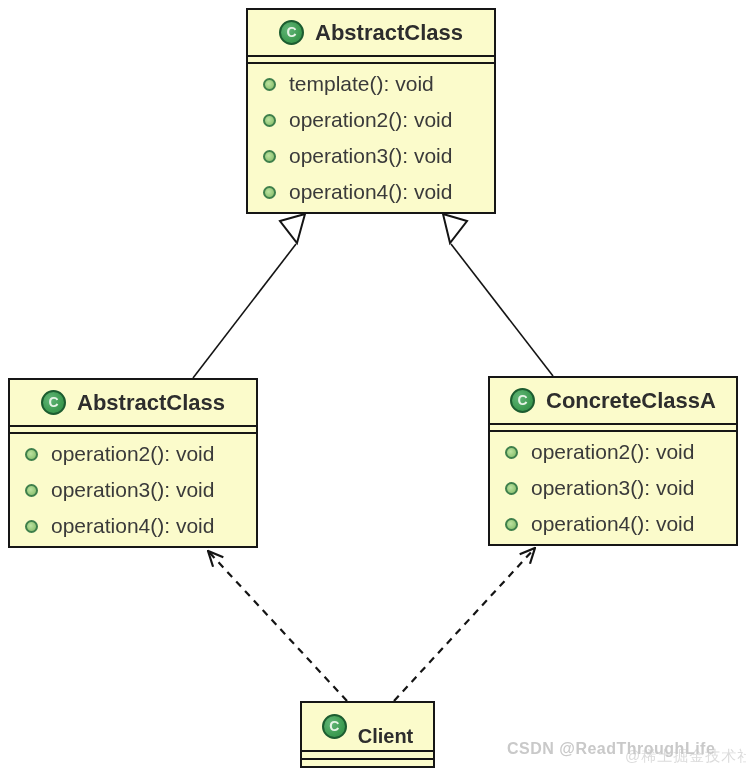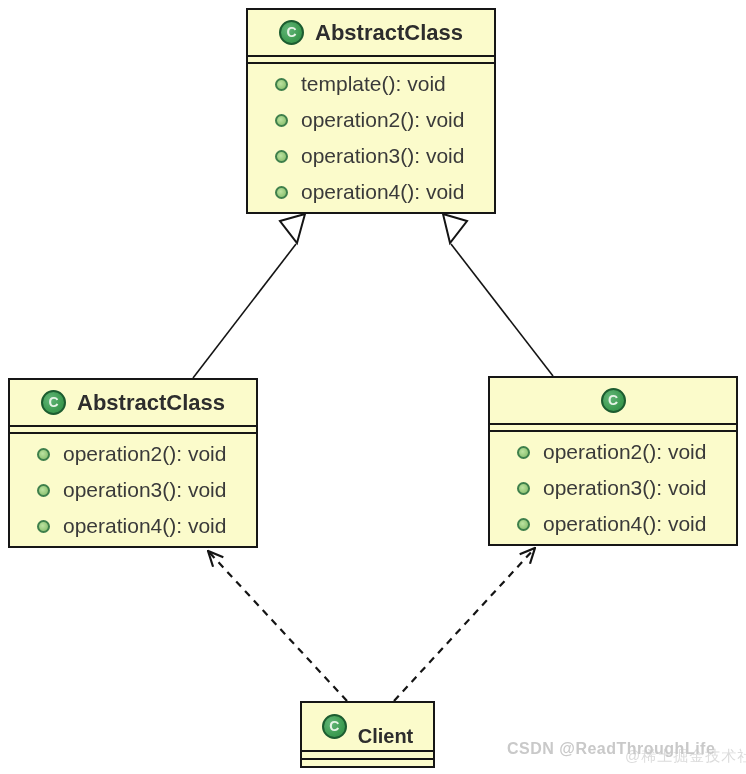--- a/index.html
+++ b/index.html
@@ -23,21 +23,21 @@
     background:radial-gradient(circle at 35% 35%, #63B578 0%, #3E9C52 60%, #2F8A47 100%);
     border:2px solid #1C5C30;box-sizing:border-box;
     display:flex;align-items:center;justify-content:center;
   }
   .class-icon .letter{
     color:#E6F4E6;font-weight:bold;font-size:14px;line-height:1;
     transform:translateY(-1px);
   }
   .uml-title{font-size:22px;font-weight:bold;color:#2D2D2D;white-space:nowrap;}
   .uml-fields{height:5px;border-bottom:2px solid #161616;flex:0 0 auto;}
-  .uml-methods{display:flex;flex-direction:column;flex:1 1 auto;padding:2px 12px;}
+  .uml-methods{display:flex;flex-direction:column;flex:1 1 auto;padding:2px 0;}
   .uml-method{
     flex:1 1 0;display:flex;align-items:center;gap:13px;padding-left:15px;
   }
   .bullet{
     width:13px;height:13px;border-radius:50%;flex:0 0 auto;box-sizing:border-box;
     background:radial-gradient(circle at 40% 40%, #BCE2A1 0%, #9ACB7E 55%, #85BC6B 100%);
     border:2px solid #3E7F4B;
   }
   .mtext{font-size:21px;color:#3A3A3A;white-space:nowrap;}
 
@@ -136,20 +136,21 @@
         <span class="mtext">operation4(): void</span>
       </div>
     </div>
   </div>
 
   <div class="uml-class" style="left:488px;top:376px;width:250px;height:170px;">
     <div class="uml-header hdr-tall">
       <span class="class-icon">
         <span class="letter">C</span>
       </span>
+      <span class="uml-title">ConcreteClassA</span>
     </div>
     <div class="uml-fields"></div>
     <div class="uml-methods">
       <div class="uml-method">
         <span class="bullet"></span>
         <span class="mtext">operation2(): void</span>
       </div>
       <div class="uml-method">
         <span class="bullet"></span>
         <span class="mtext">operation3(): void</span>

